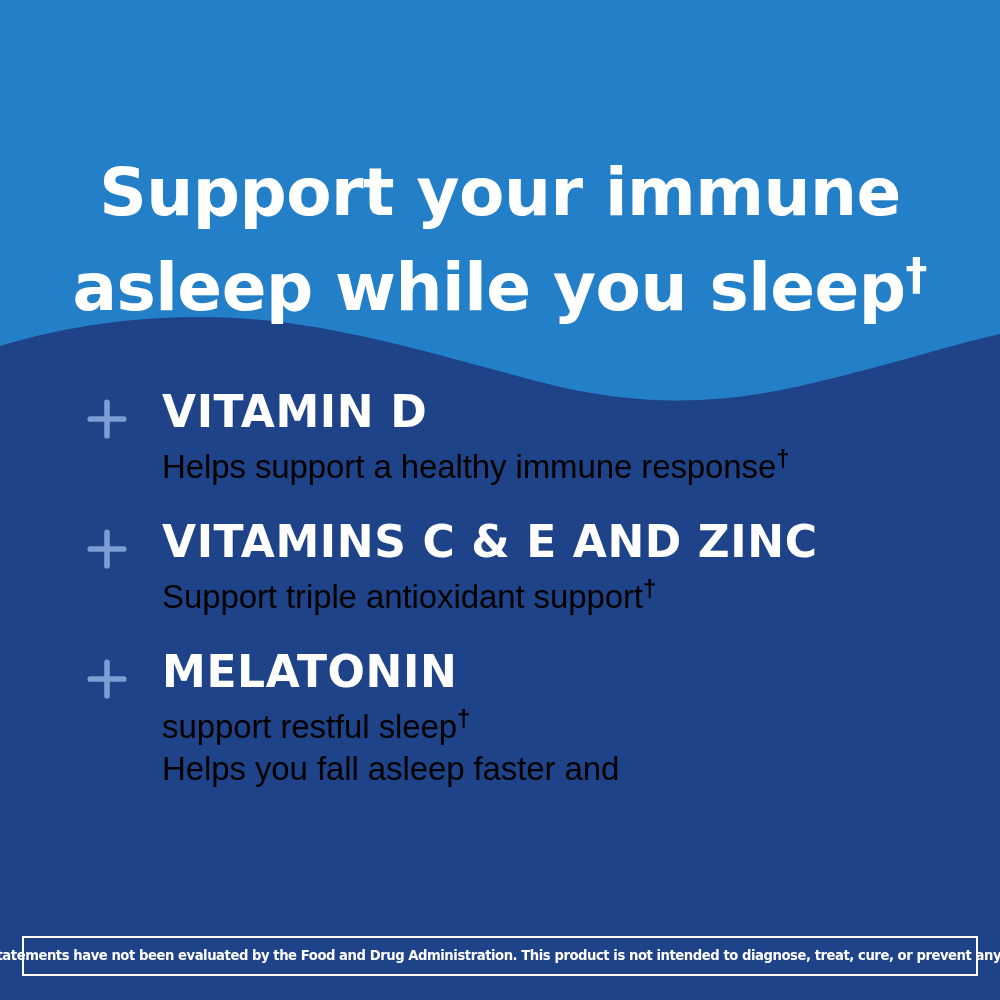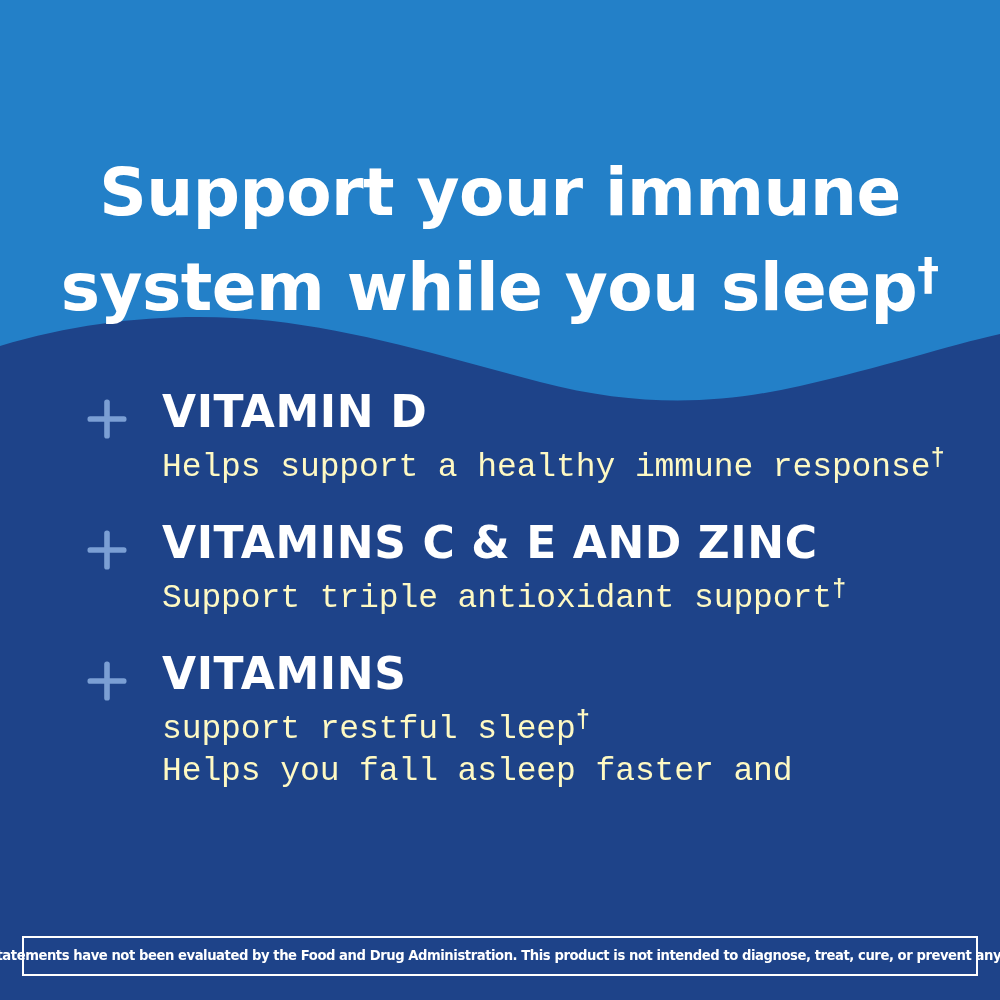--- a/index.html
+++ b/index.html
@@ -95,22 +95,22 @@
     color: #ffffff;
     font-family: "DejaVu Sans", sans-serif;
     font-weight: 700;
     font-size: 44px;
     line-height: 40px;
     letter-spacing: 0.6px;
     white-space: nowrap;
   }
   .benefit-desc {
     display: block;
-    color: #fef9c3;
-    font-family: Liberation Mono, monospace;
+    color: #000000;
+    font-family: Liberation Sans, sans-serif;
     font-weight: 400;
     font-size: 33px;
     line-height: 42px;
     margin-top: 6px;
     letter-spacing: -0.1px;
   }
   .benefit-desc .dagger {
     font-size: 24px;
     vertical-align: 11px;
     font-weight: 700;
@@ -149,21 +149,21 @@
 
   <div id="wave-layer">
     <svg viewBox="0 0 1000 1000" preserveAspectRatio="none" aria-hidden="true">
       <rect x="0" y="0" width="1000" height="1000" fill="#2380c8"></rect>
       <path d="M0,346 C80,322 160,314 235,318 C340,324 440,356 540,382 C640,408 720,404 800,386 C880,368 950,345 1000,334 L1000,1000 L0,1000 Z" fill="#1e4389"></path>
     </svg>
   </div>
 
   <h1 id="headline">
     <span class="hl-line">Support your immune</span>
-    <span class="hl-line"><span>system while you sleep</span><span class="dagger">†</span></span>
+    <span class="hl-line"><span>asleep while you sleep</span><span class="dagger">†</span></span>
   </h1>
 
   <div id="benefits">
 
     <div class="benefit-row">
       <span class="plus-icon">
         <svg viewBox="0 0 42 42" aria-hidden="true">
           <rect x="18.2" y="1.5" width="5.6" height="39" rx="2.6" fill="#7b9fd4"></rect>
           <rect x="1.5" y="18.2" width="39" height="5.6" rx="2.6" fill="#7b9fd4"></rect>
         </svg>
@@ -187,21 +187,21 @@
         </span>
     </div>
 
     <div class="benefit-row">
       <span class="plus-icon">
         <svg viewBox="0 0 42 42" aria-hidden="true">
           <rect x="18.2" y="1.5" width="5.6" height="39" rx="2.6" fill="#7b9fd4"></rect>
           <rect x="1.5" y="18.2" width="39" height="5.6" rx="2.6" fill="#7b9fd4"></rect>
         </svg>
       </span>
-      <span class="benefit-title">VITAMINS</span>
+      <span class="benefit-title">MELATONIN</span>
       <span class="benefit-desc">
           <span class="desc-line"><span>support restful sleep</span><span class="dagger">†</span></span>
           <span class="desc-line">Helps you fall asleep faster and</span>
         </span>
     </div>
 
   </div>
 
   <div id="footnote-box">
     <span id="footnote-text">†These statements have not been evaluated by the Food and Drug Administration. This product is not intended to diagnose, treat, cure, or prevent any disease.</span>

